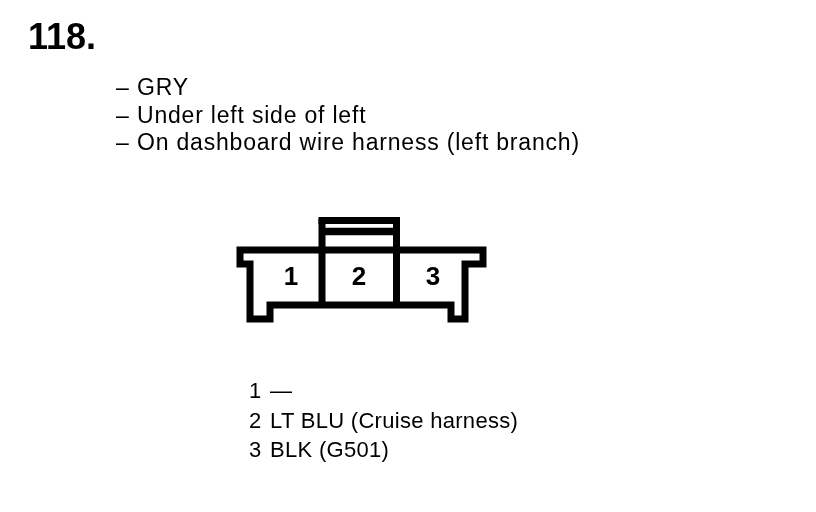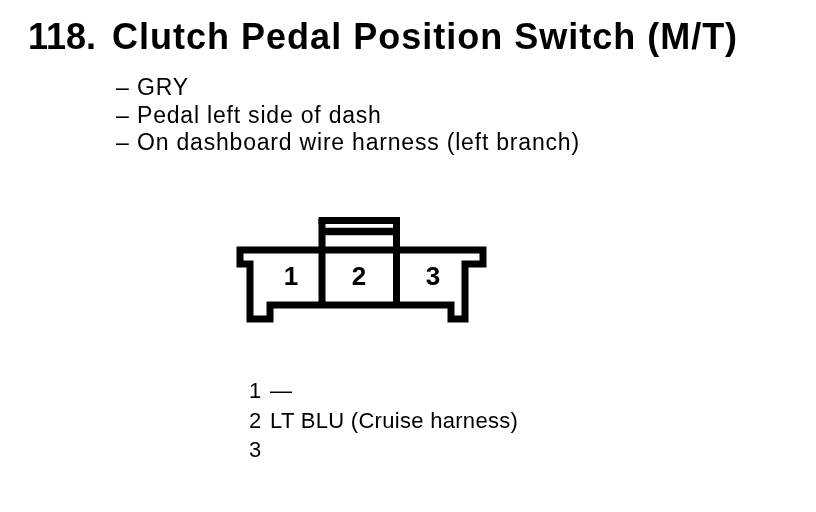--- a/index.html
+++ b/index.html
@@ -77,31 +77,30 @@
   .legend-pin { width: 21px; flex: 0 0 21px; }
   .legend-wire { white-space: nowrap; }
 </style>
 </head>
 <body>
 
 <div class="page">
 
   <div class="heading">
     <span class="heading-num">118.</span>
-    <span class="heading-text">Clutch Pedal Position Switch (M/T)</span>
   </div>
 
   <div class="details">
     <div class="detail-row">
       <span class="detail-dash">–</span>
       <span>GRY</span>
     </div>
     <div class="detail-row">
       <span class="detail-dash">–</span>
-      <span>Pedal left side of dash</span>
+      <span>Under left side of left</span>
     </div>
     <div class="detail-row">
       <span class="detail-dash">–</span>
       <span>On dashboard wire harness (left branch)</span>
     </div>
   </div>
 
   <div class="connector">
     <svg viewBox="230 212 264 115" xmlns="http://www.w3.org/2000/svg">
 
@@ -124,16 +123,17 @@
     <div class="legend-row">
       <span class="legend-pin">1</span>
       <span class="legend-wire">—</span>
     </div>
     <div class="legend-row">
       <span class="legend-pin">2</span>
       <span class="legend-wire">LT BLU (Cruise harness)</span>
     </div>
     <div class="legend-row">
       <span class="legend-pin">3</span>
+      <span class="legend-wire">BLK (G501)</span>
     </div>
   </div>
 
 </div>
 
 </body></html>

